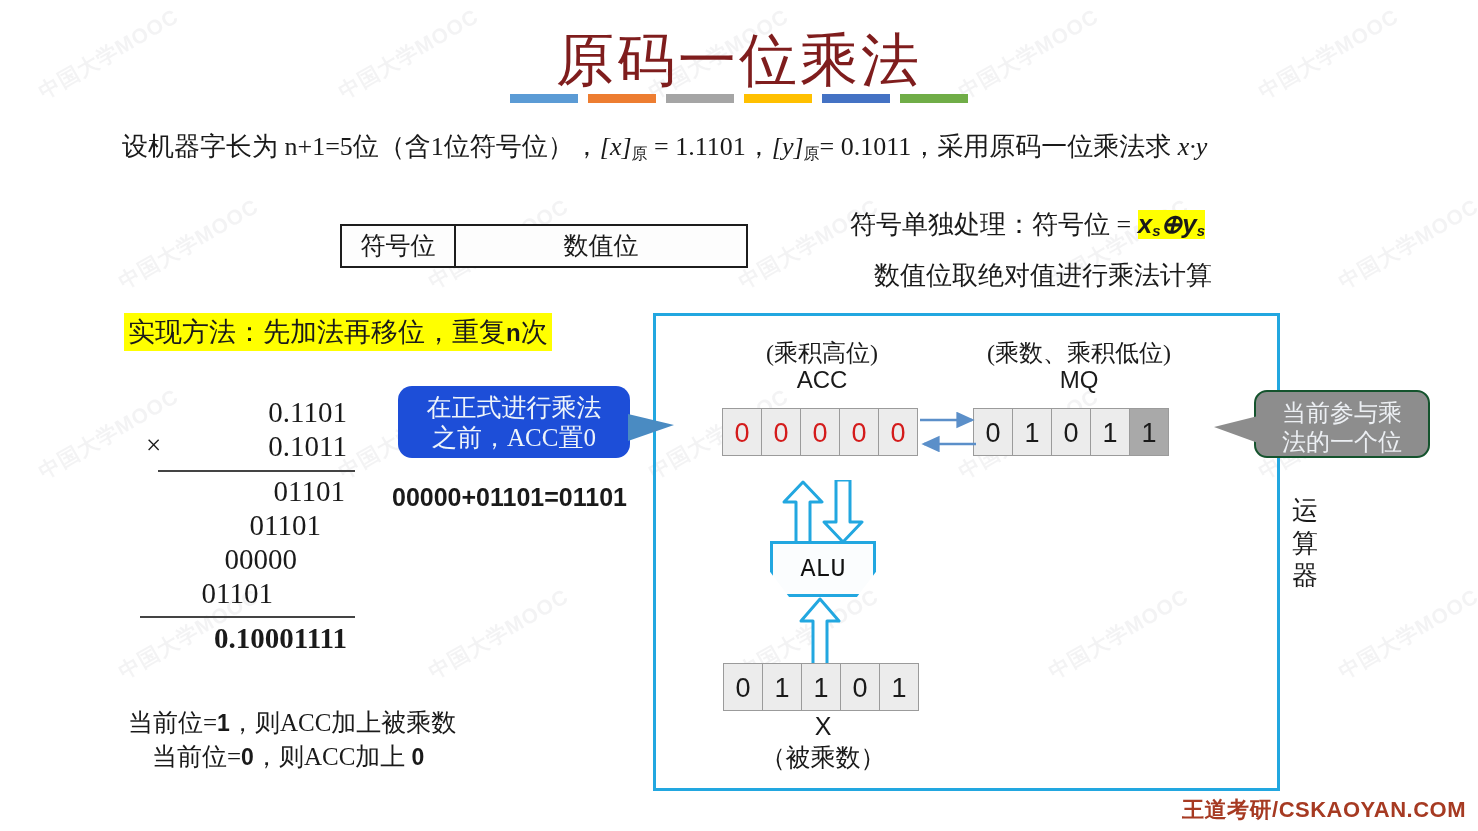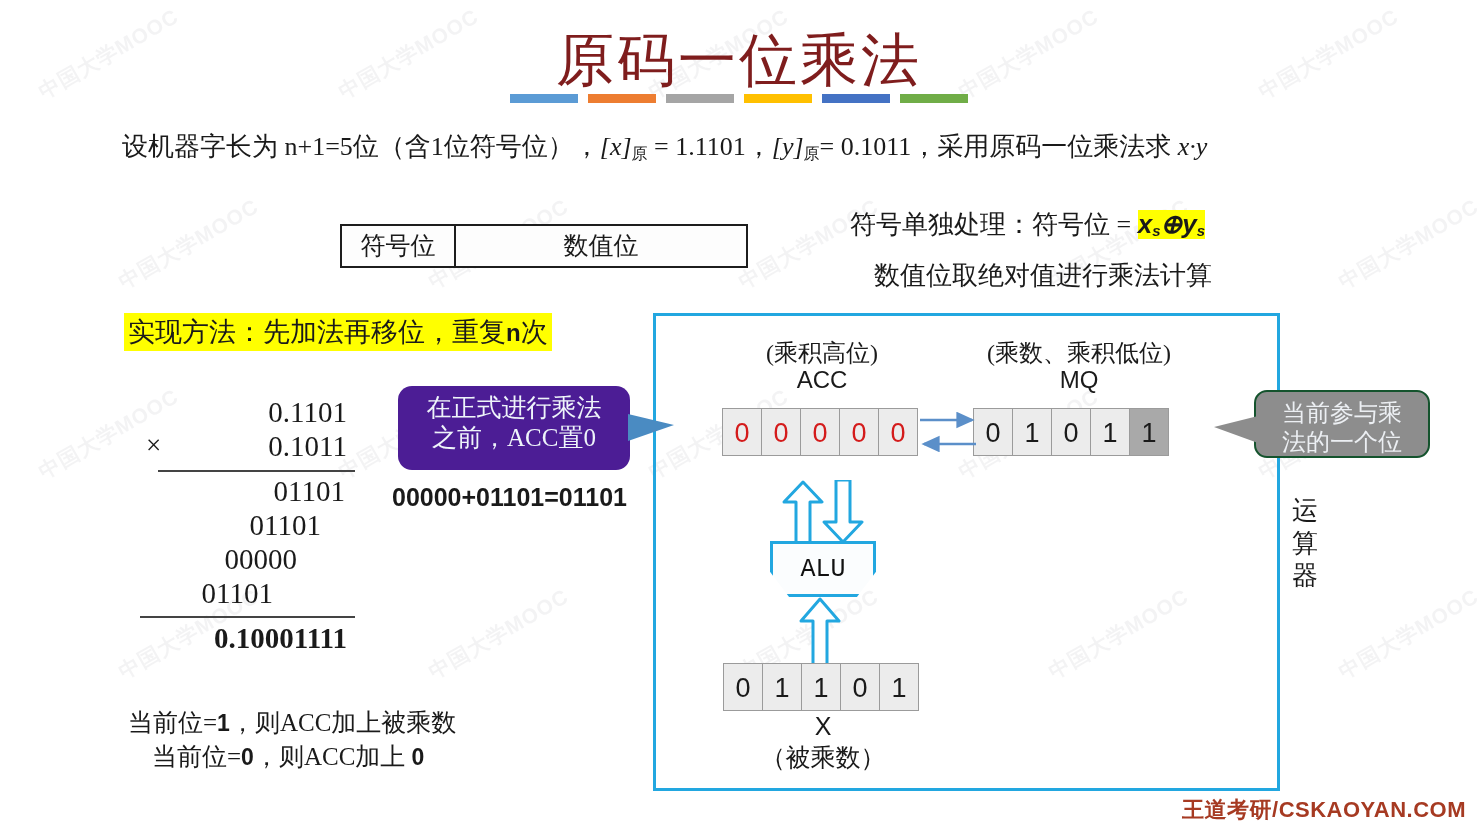--- a/index.html
+++ b/index.html
@@ -130,22 +130,22 @@
     font-size: 25px;
     line-height: 1.35;
     z-index: 3;
   }
   #rules .l2 { padding-left: 24px; }
   #rules b { font-family: "Liberation Sans", sans-serif; font-weight: bold; font-size: 23px; }
 
   
   #callout-acc {
     left: 398px; top: 386px;
-    width: 232px; height: 84px;
-    background: #4c1d95;
+    width: 232px; height: 72px;
+    background: #1d4ed8;
     border-radius: 14px;
     color: #eef4fa;
     font-size: 25px;
     text-align: center;
     line-height: 1.18;
     padding-top: 7px;
     box-sizing: border-box;
     z-index: 6;
   }
   #callout-acc .tail {

